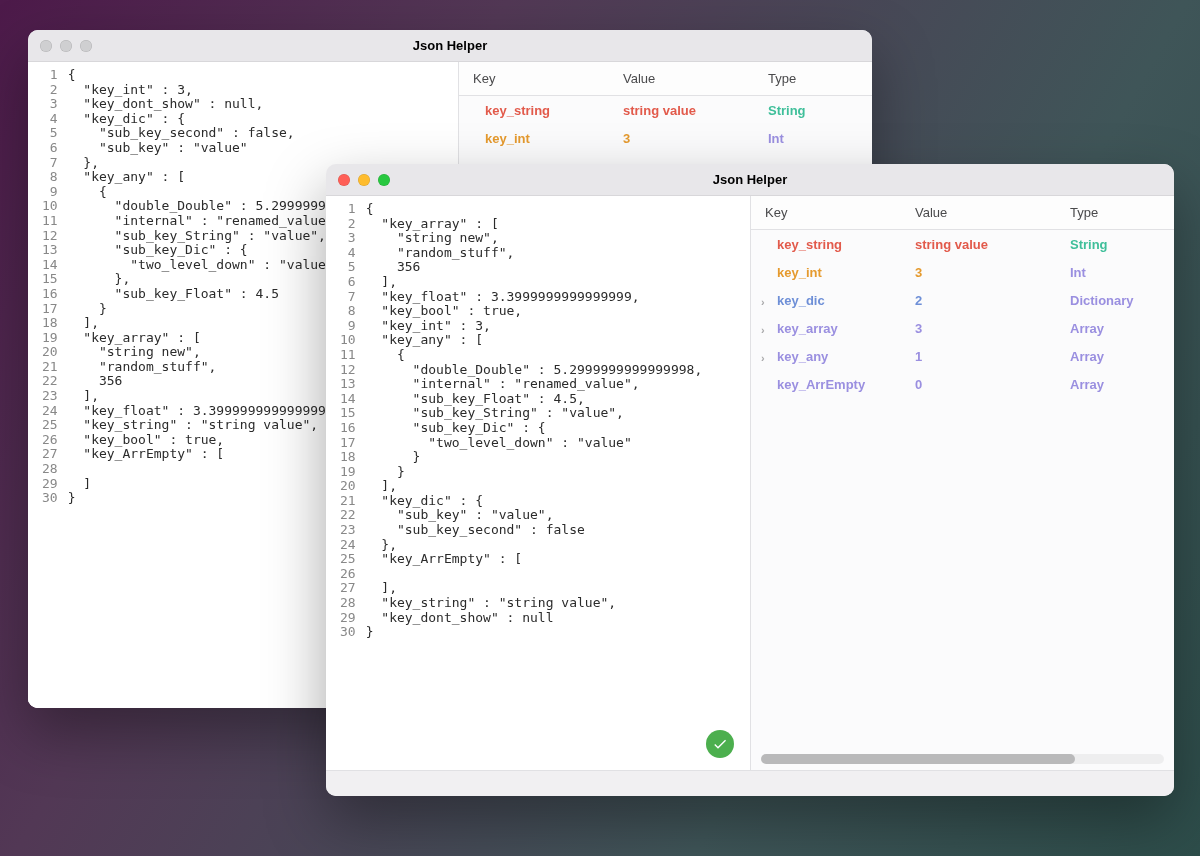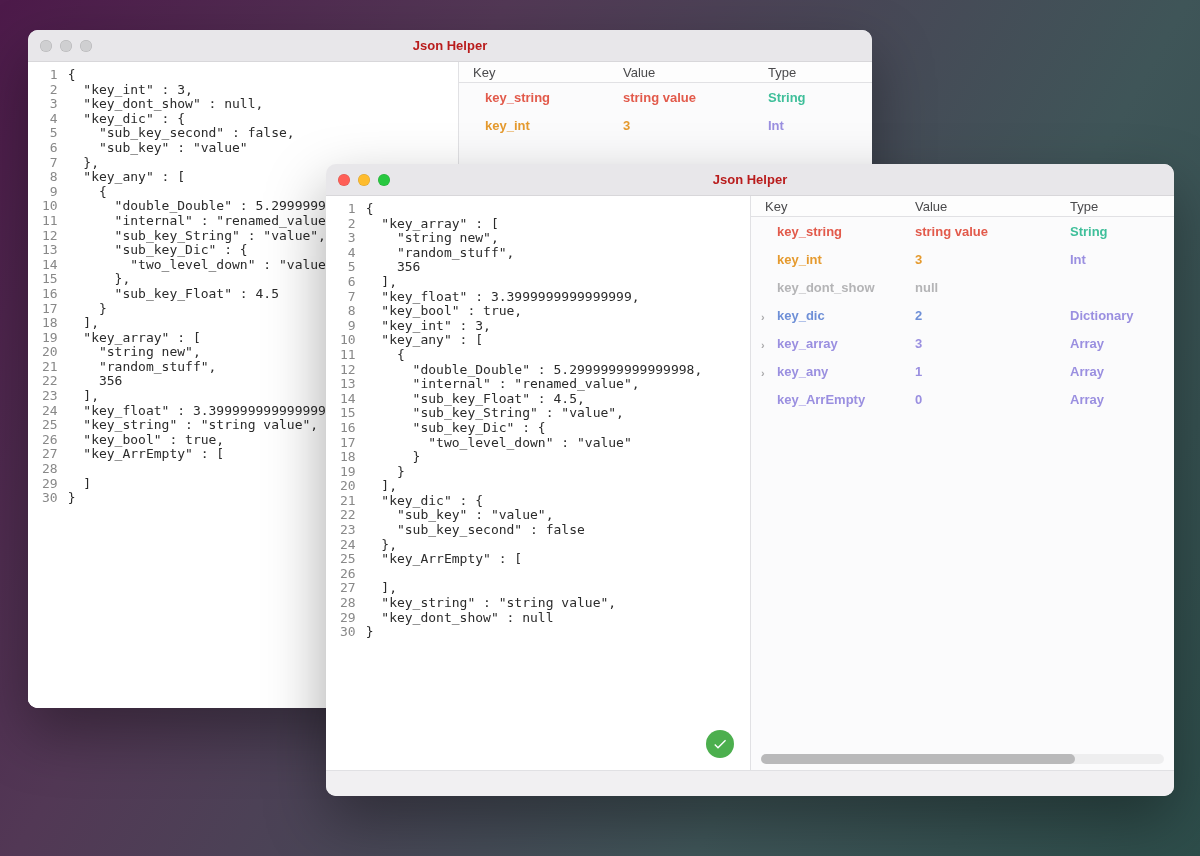--- a/index.html
+++ b/index.html
@@ -38,21 +38,21 @@
     box-shadow: inset 0 0 0 0.5px rgba(0,0,0,0.15);
   }
   .tl.red    { background:#ff5f57; }
   .tl.yellow { background:#febc2e; }
   .tl.green  { background:#28c840; }
   .tl.inact  { background:#cfcfd1; }
   .title {
     margin: 0 auto;
     font-size: 13px;
     font-weight: 600;
-    color: #b91c1c;
+    color: #000000;
   }
 
   .body {
     flex: 1;
     display: flex;
     min-height: 0;
     background: #fff;
   }
 
   .editor {
@@ -85,21 +85,21 @@
     display: flex;
     flex-direction: column;
     background: #fbfbfc;
     min-width: 0;
   }
   .cols {
     display: grid;
     grid-template-columns: 150px 1fr 90px;
     align-items: center;
     padding: 0 14px;
-    height: 21px;
+    height: 34px;
     font-size: 13px;
   }
   .header.cols {
     background: #fdfdfd;
     border-bottom: 1px solid #e1e1e4;
     color: #4a4a4c;
     font-weight: 500;
   }
   .rows { flex:1; overflow:hidden; position:relative; }
   .row.cols {
@@ -359,28 +359,20 @@
           </div>
           <div class="row cols">
             <div class="cell-key c-orange">
               <span class="chev blank" style="color: rgb(169, 169, 171);">›</span>
               <span>key_int</span>
             </div>
             <div class="c-orange">3</div>
             <div class="cell-type c-violet">Int</div>
           </div>
           <div class="row cols">
-            <div class="cell-key c-gray">
-              <span class="chev blank" style="color: rgb(169, 169, 171);">›</span>
-              <span>key_dont_show</span>
-            </div>
-            <div class="c-gray">null</div>
-            <div class="cell-type c-gray"></div>
-          </div>
-          <div class="row cols">
             <div class="cell-key c-blue">
               <span class="chev" style="color: rgb(169, 169, 171);">›</span>
               <span>key_dic</span>
             </div>
             <div class="c-blue">2</div>
             <div class="cell-type c-violet">Dictionary</div>
           </div>
           <div class="row cols">
             <div class="cell-key c-violet">
               <span class="chev" style="color: rgb(169, 169, 171);">›</span>

